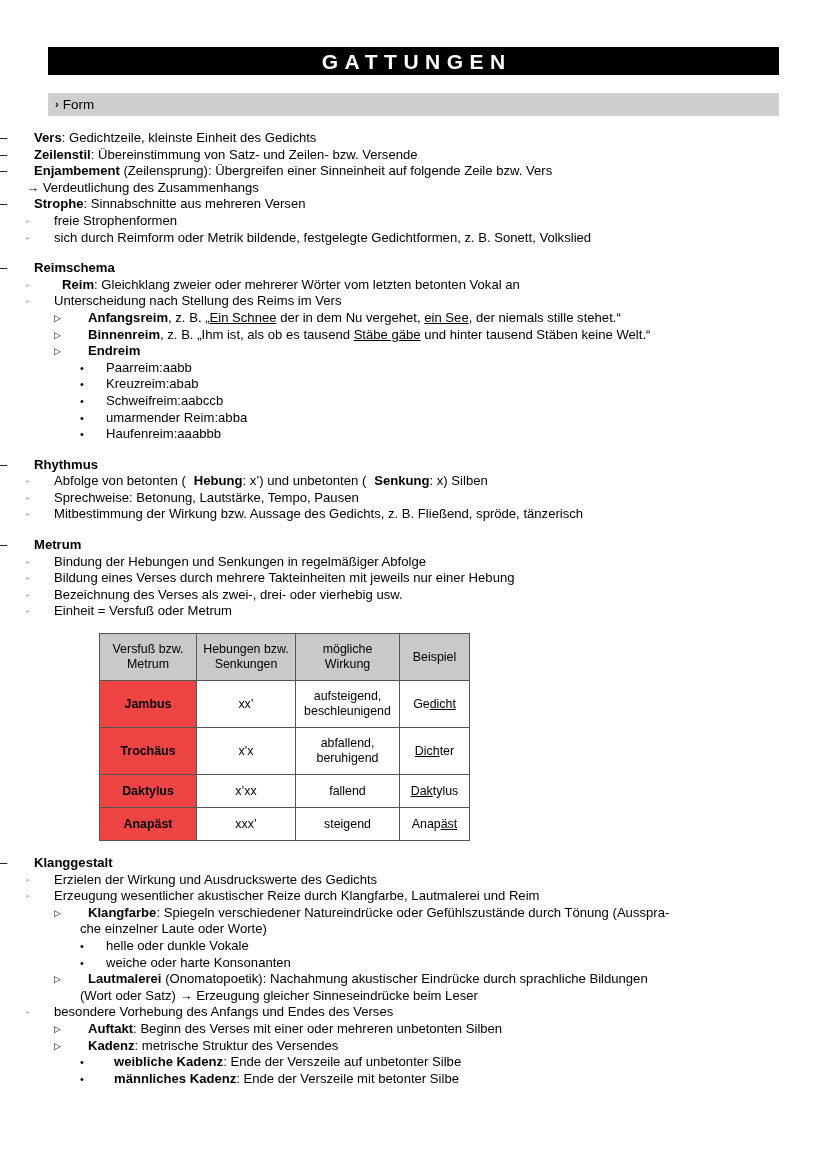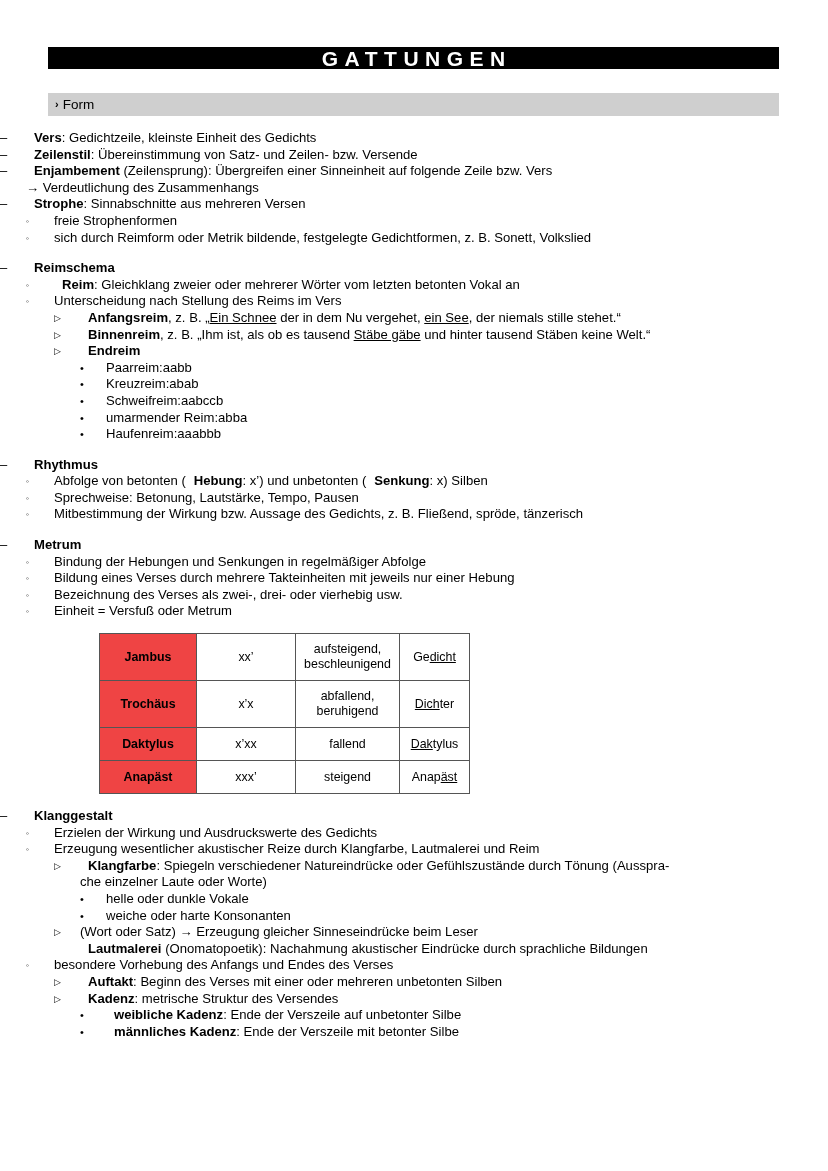--- a/index.html
+++ b/index.html
@@ -22,21 +22,21 @@
     height: 1171px;
     box-sizing: border-box;
   }
 
   
   .title-banner {
     position: absolute;
     left: 48px;
     top: 47px;
     width: 731px;
-    height: 22px;
+    height: 28px;
     background: #000000;
     display: flex;
     align-items: center;
     justify-content: center;
   }
   .title-banner .title-text {
     color: #ffffff;
     font-size: 21px;
     font-weight: bold;
     letter-spacing: 6.5px;
@@ -344,20 +344,26 @@
 
     <div class="table-wrap">
       <table class="metrum">
         <colgroup>
           <col class="c1">
             <col class="c2">
             <col class="c3">
             <col class="c4">
         </colgroup>
         <tbody>
+          <tr class="head">
+            <td>Versfuß bzw. Metrum</td>
+            <td>Hebungen bzw. Senkungen</td>
+            <td>mögliche Wirkung</td>
+            <td>Beispiel</td>
+          </tr>
 
           <tr class="tall">
             <td class="rowhead">Jambus</td>
             <td class="cell">xx’</td>
             <td class="cell">aufsteigend, beschleunigend</td>
             <td class="cell nowrapx"><span>Ge</span><span class="u">dicht</span><span></span></td>
           </tr>
 
           <tr class="tall">
             <td class="rowhead">Trochäus</td>
@@ -413,22 +419,22 @@
                   </li>
                   <li class="item">
                     <span class="bullet">•</span>
                     <span class="text">weiche oder harte Konsonanten</span>
                   </li>
                 </ul>
               </li>
 
               <li class="item">
                 <span class="bullet">▷</span>
+                <span class="text"><b>Lautmalerei</b><span> (Onomatopoetik): Nachahmung akustischer Eindrücke durch sprachliche Bildungen</span></span>
                 <span class="text">(Wort oder Satz) → Erzeugung gleicher Sinneseindrücke beim Leser</span>
-                <span class="text"><b>Lautmalerei</b><span> (Onomatopoetik): Nachahmung akustischer Eindrücke durch sprachliche Bildungen</span></span>
               </li>
             </ul>
           </li>
 
           <li class="item">
             <span class="bullet">◦</span>
             <span class="text">besondere Vorhebung des Anfangs und Endes des Verses</span>
 
             <ul class="lvl l3">
               <li class="item">

